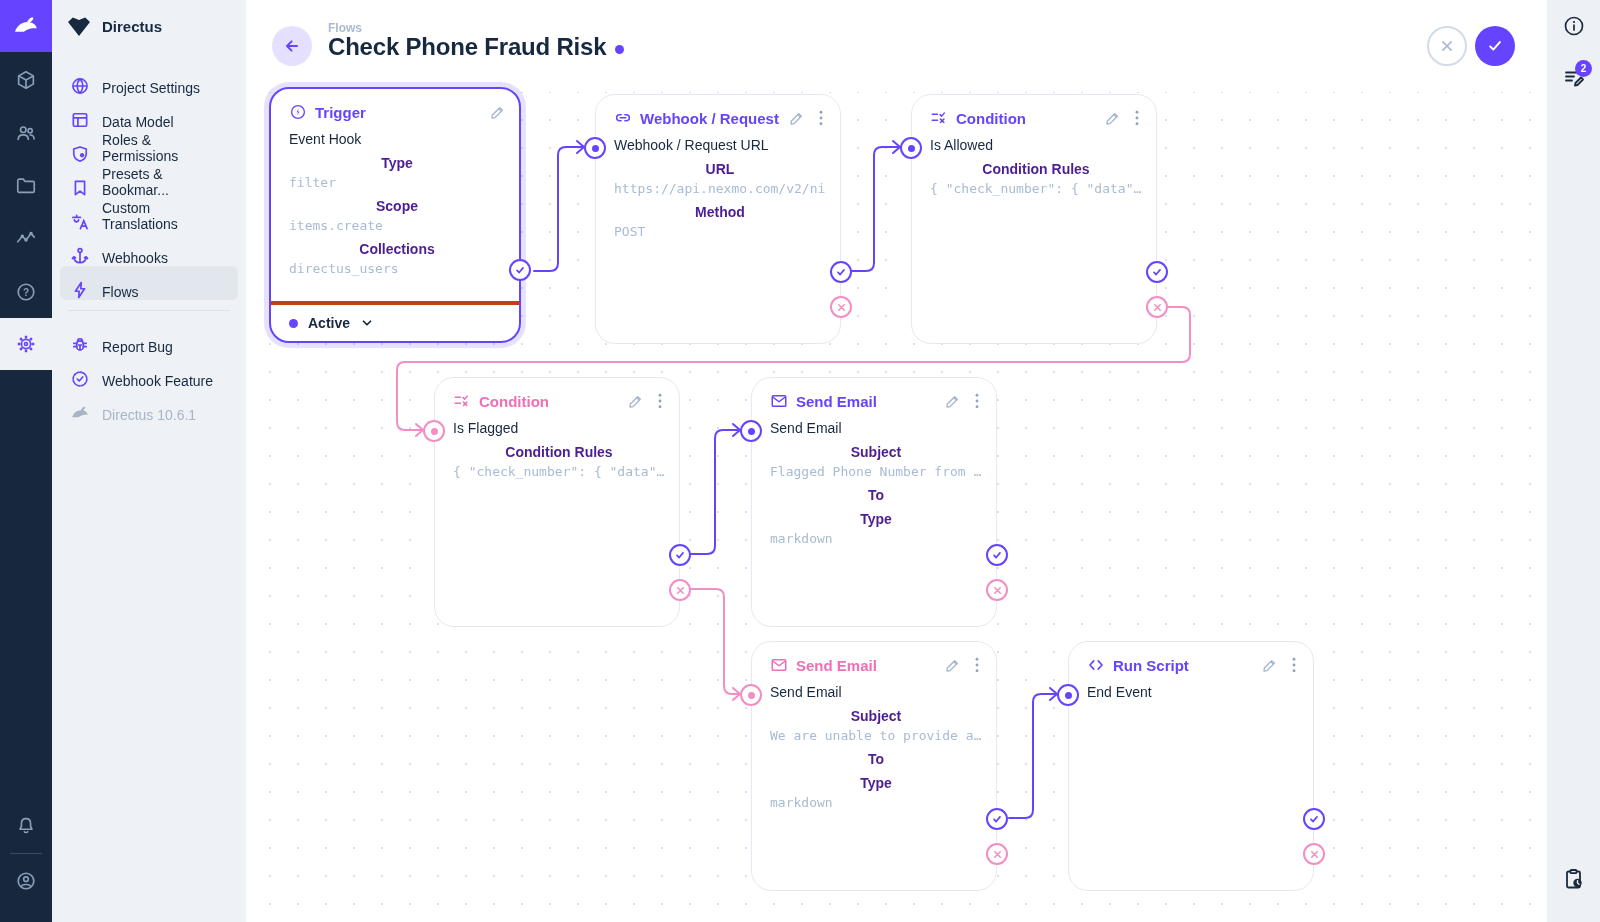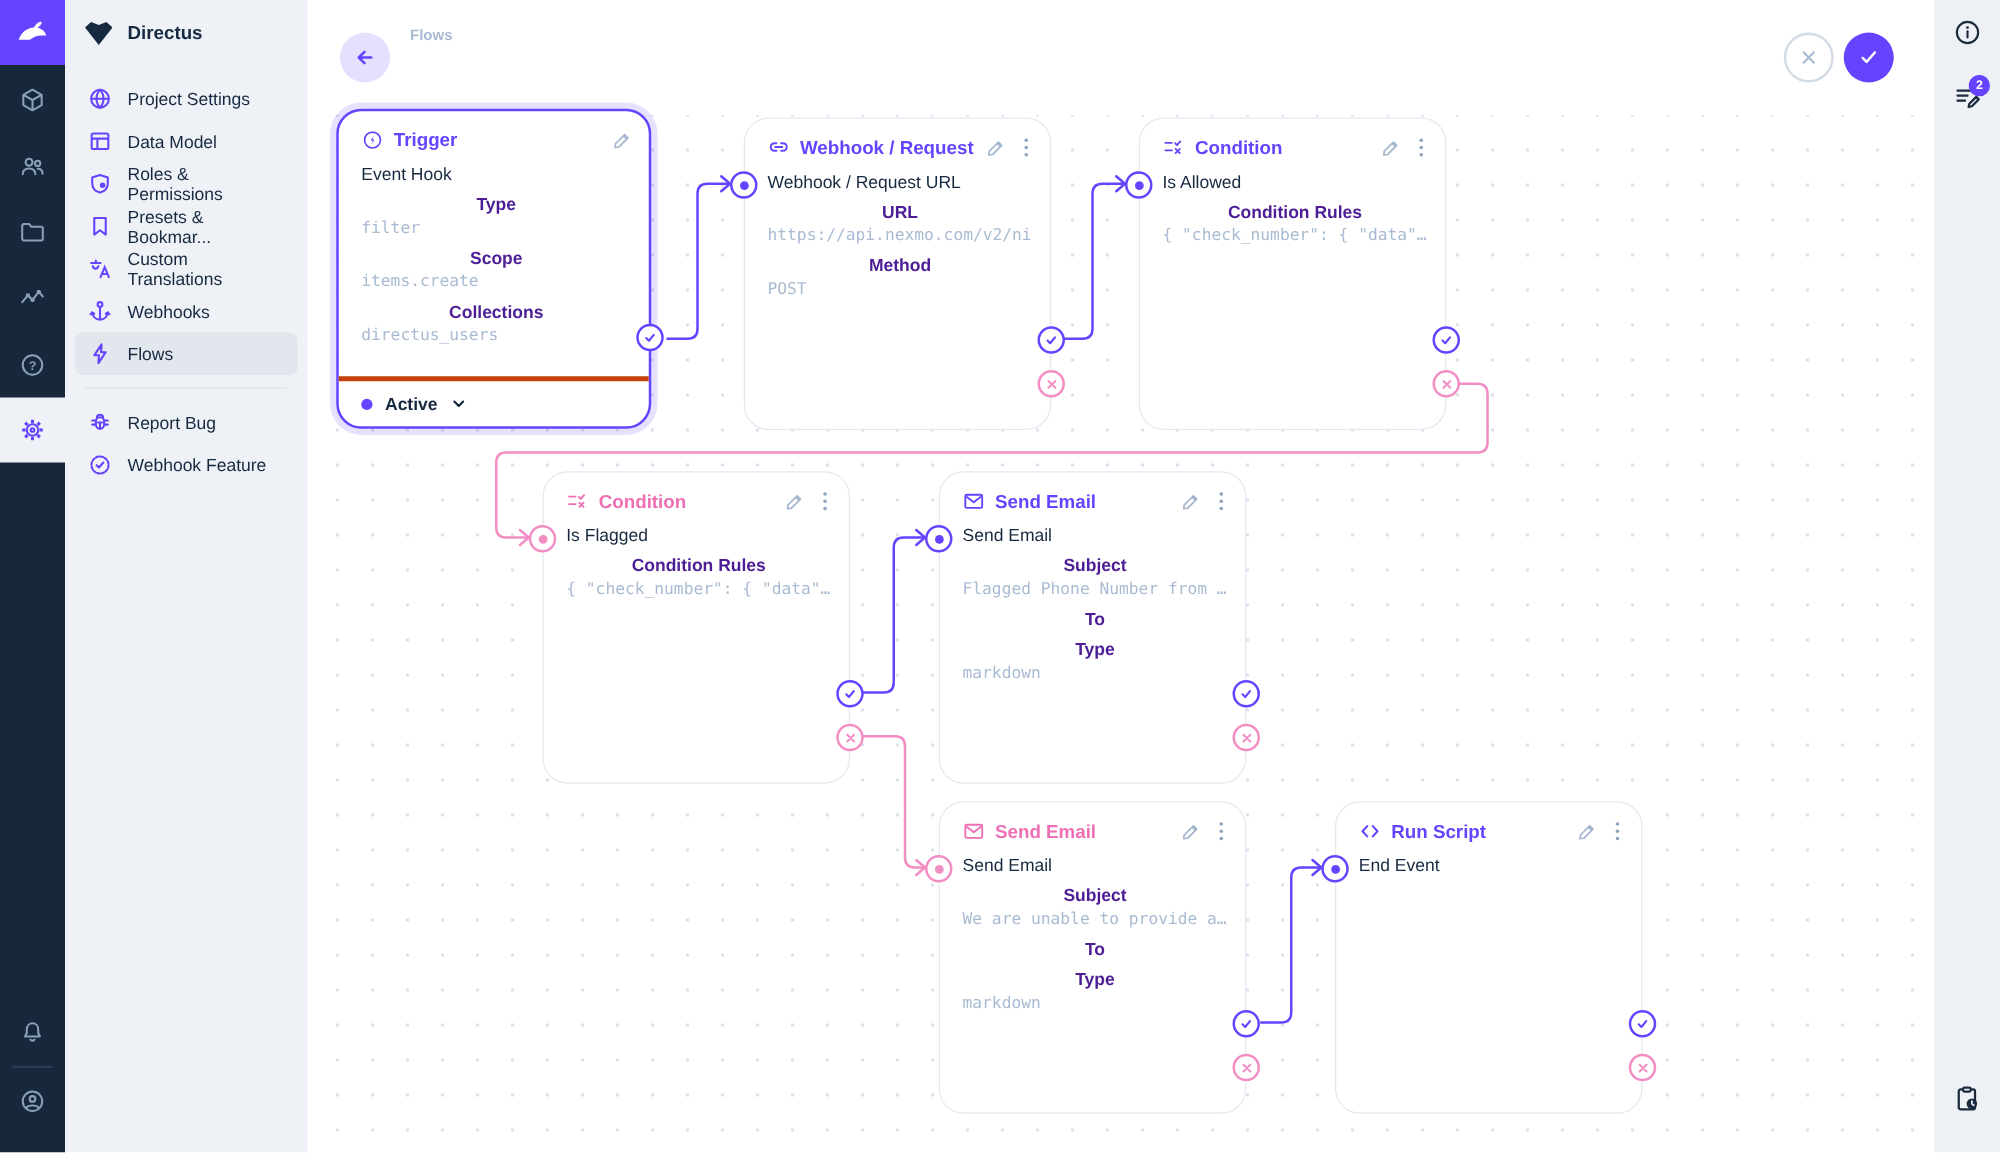--- a/index.html
+++ b/index.html
@@ -13,21 +13,21 @@
   .mb-btn { position:absolute; left:0; width:52px; height:52px; display:flex; align-items:center; justify-content:center; color:#8b9fb9; }
   .mb-btn.active { background:#eef1f6; color:#6644ff; }
   .mb-divider { position:absolute; left:10px; right:10px; height:1px; background:#3a4c63; }
 
   
   .sidebar { position:absolute; left:52px; top:0; bottom:0; width:194px; background:#eef1f6; z-index:19; }
   .sb-header { display:flex; align-items:center; gap:12px; height:52px; padding:0 16px; }
   .sb-logo { width:22px; height:20px; background:#172940; clip-path:polygon(50% 100%, 0% 30%, 22% 8%, 50% 20%, 78% 8%, 100% 30%); }
   .sb-title { font-size:15px; font-weight:700; color:#172940; }
   .sb-items { padding-top:10px; }
-  .sb-item { display:flex; align-items:center; gap:12px; height:34px; margin:0 8px; padding:0 10px; border-radius:6px; font-size:14px; font-weight:500; color:#172940; }
+  .sb-item { display:flex; align-items:flex-end; gap:12px; height:34px; margin:0 8px; padding:0 10px; border-radius:6px; font-size:14px; font-weight:500; color:#172940; }
   .sb-item .ic { width:20px; height:20px; color:#6644ff; flex:0 0 20px; display:flex; align-items:center; justify-content:center; }
   .sb-item.active { background:#e2e7ee; }
   .sb-item.muted { color:#a9b5c4; }
   .sb-item.muted .ic { color:#a9b5c4; }
   .sb-divider { height:1px; background:#dde3ea; margin:10px 16px; }
 
   
   .right-rail { position:absolute; right:0; top:0; bottom:0; width:53px; background:#edf1f5; z-index:20; }
   .rr-btn { position:absolute; left:0; width:53px; height:52px; display:flex; align-items:center; justify-content:center; color:#1b2a3d; }
   .rr-badge { position:absolute; top:8px; right:8px; min-width:17px; height:17px; border-radius:9px; background:#6644ff; color:#fff; font-size:10px; font-weight:700; display:flex; align-items:center; justify-content:center; }
@@ -227,20 +227,28 @@
       </div>
       <div class="sb-item">
         <span class="ic">
             <svg width="20" height="20" viewBox="0 0 24 24" fill="none" stroke="currentColor" stroke-width="2" stroke-linecap="round" stroke-linejoin="round">
               <circle cx="12" cy="12" r="8.2" stroke-dasharray="2.6 1.7"></circle>
               <path d="M8.8 12.2l2.2 2.2 4.2-4.8"></path>
             </svg>
           </span>
         <span>Webhook Feature</span>
       </div>
+      <div class="sb-item muted">
+        <span class="ic">
+            <svg width="20" height="20" viewBox="0 0 24 24" fill="currentColor">
+              <path d="M2.5 17c2-5.5 6-8.2 10.5-8.4.8-1.8 2.3-3.4 4.2-4 .8-.2 1.4.6 1 1.3-.6 1.2-1.6 2.1-2.8 2.9 2.9.5 5.2 2.4 5.9 5.2h-3.1c-3.2 0-5.4 1-8 3z"></path>
+            </svg>
+          </span>
+        <span>Directus 10.6.1</span>
+      </div>
     </div>
   </nav>
 
   <main class="main">
 
     <svg class="edges" width="1301" height="922" viewBox="0 0 1301 922">
       <path class="edge-purple" d="M288 271 H304 Q312 271 312 263 V155 Q312 147 320 147 H338"></path>
       <path class="edge-purple" d="M331 141 L338 147 L331 153"></path>
       <path class="edge-purple" d="M606 271 H620 Q628 271 628 263 V155 Q628 147 636 147 H654"></path>
       <path class="edge-purple" d="M647 141 L654 147 L647 153"></path>
@@ -254,20 +262,24 @@
       <path class="edge-purple" d="M804 688 L811 694 L804 700"></path>
     </svg>
 
     <header class="page-header">
       <div class="back-btn">
         <svg width="20" height="20" viewBox="0 0 24 24" fill="none" stroke="currentColor" stroke-width="2.4" stroke-linecap="round" stroke-linejoin="round">
             <path d="M18 12H6.5M11.5 6.5L6 12l5.5 5.5"></path>
           </svg>
       </div>
       <div class="crumb">Flows</div>
+      <div class="title-row">
+        <span class="page-title">Check Phone Fraud Risk</span>
+        <span class="unsaved-dot"></span>
+      </div>
       <div class="hdr-actions">
         <div class="circle-btn btn-discard">
           <svg width="18" height="18" viewBox="0 0 24 24" fill="none" stroke="currentColor" stroke-width="2.2" stroke-linecap="round">
               <path d="M6.5 6.5l11 11M17.5 6.5l-11 11"></path>
             </svg>
         </div>
         <div class="circle-btn btn-save">
           <svg width="18" height="18" viewBox="0 0 24 24" fill="none" stroke="currentColor" stroke-width="2.6" stroke-linecap="round" stroke-linejoin="round">
               <path d="M5.5 12.5l4.2 4.2 8.8-10"></path>
             </svg>

